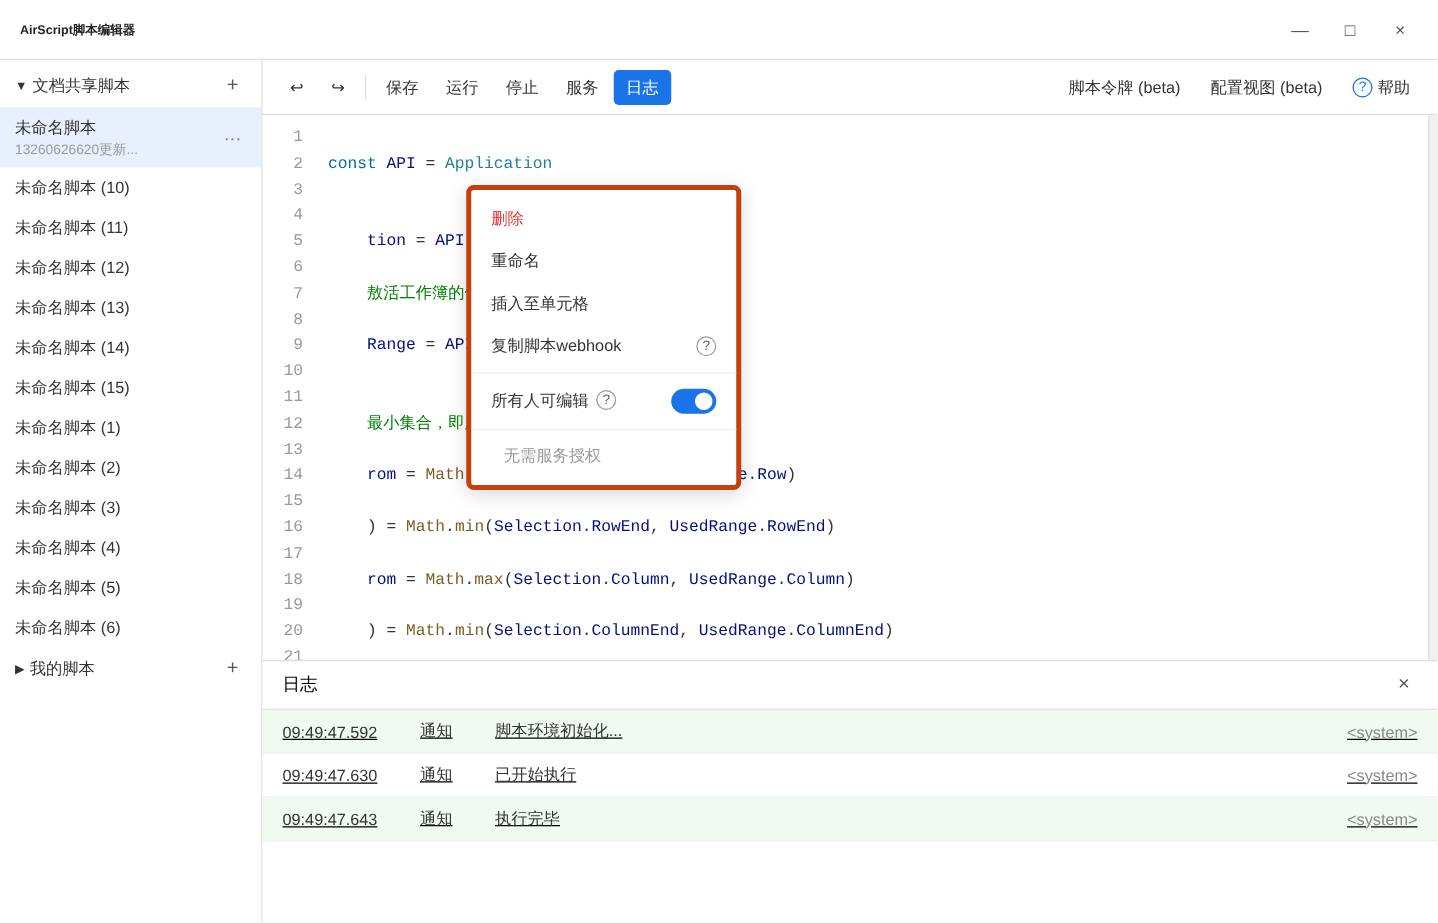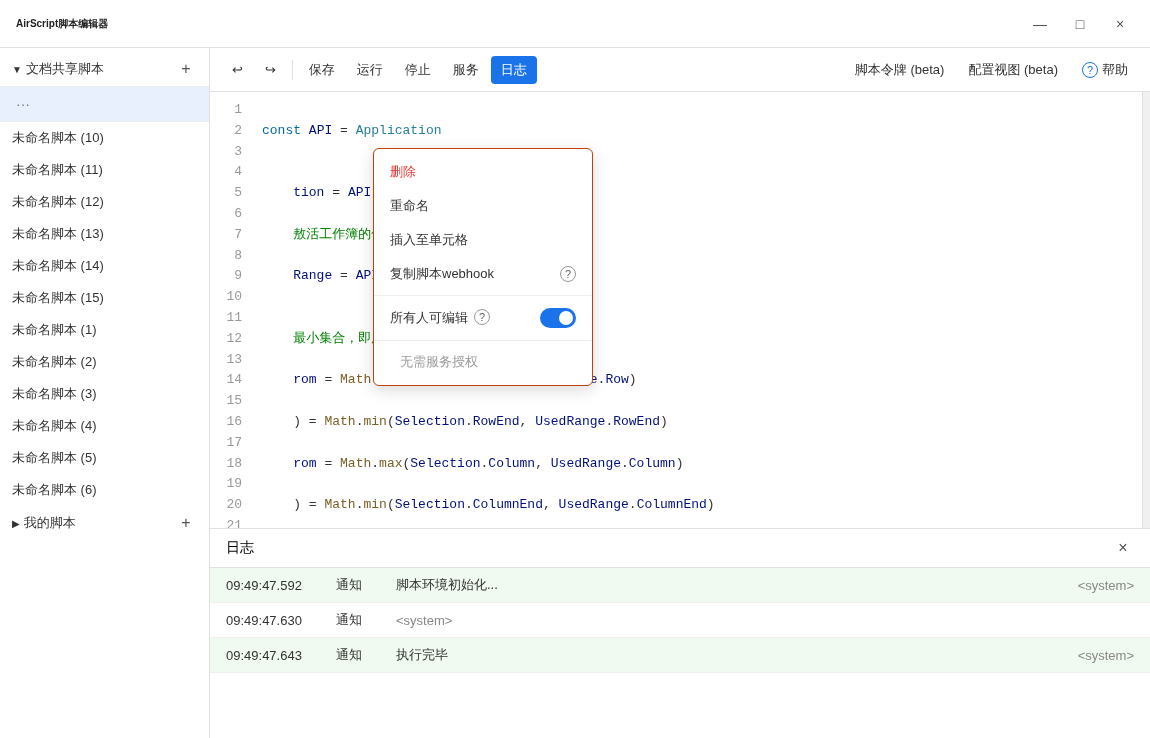--- a/index.html
+++ b/index.html
@@ -175,42 +175,42 @@
       border-bottom: 1px solid #e0e0e0;
       font-size: 14px;
       font-weight: 500;
     }
     #log-close {
       width: 22px; height: 22px;
       display: flex; align-items: center; justify-content: center;
       cursor: pointer; border-radius: 4px; font-size: 16px; color: #555;
     }
 
-    #log-table { flex: 1; overflow-y: auto; }
+    #log-table { flex: 1; overflow-y: auto; text-decoration: underline; }
     .log-row {
       display: flex;
       align-items: center;
       padding: 8px 16px;
       font-size: 13px;
       border-bottom: 1px solid #f0f0f0;
     }
     .log-row.even { background: #f0faf0; }
     .log-time { width: 110px; color: #333; flex-shrink: 0; }
     .log-level { width: 60px; color: #333; flex-shrink: 0; }
     .log-message { flex: 1; color: #333; }
     .log-source { color: #888; flex-shrink: 0; text-align: right; }
 
     
     #context-menu {
       position: absolute;
       left: 163px;
       top: 100px;
       width: 220px;
       background: #fff;
-      border: 1px solid #c2410c;
+      border: 4px solid #c2410c;
       border-radius: 6px;
       box-shadow: 0 4px 16px rgba(0,0,0,0.15);
       z-index: 100;
       padding: 6px 0;
     }
     .menu-item {
       padding: 8px 16px;
       cursor: pointer;
       font-size: 13px;
       color: #333;
@@ -272,20 +272,24 @@
 <div id="main">
 
   <div id="sidebar">
     <div class="sidebar-section-header">
       <span style="font-size:10px;margin-right:4px;">▼</span>
       <span style="flex:1;">文档共享脚本</span>
       <div class="add-btn">+</div>
     </div>
 
     <div class="sidebar-item active">
+      <div class="sidebar-item-content">
+        <div>未命名脚本</div>
+        <div class="sidebar-item-subtitle">13260626620更新...</div>
+      </div>
       <div class="more-btn">···</div>
     </div>
 
     <div class="sidebar-item">
       <span class="item-label">未命名脚本 (10)</span>
     </div>
     <div class="sidebar-item">
       <span class="item-label">未命名脚本 (11)</span>
     </div>
     <div class="sidebar-item">
@@ -413,20 +417,21 @@
         <div id="log-table">
           <div class="log-row even">
             <span class="log-time">09:49:47.592</span>
             <span class="log-level">通知</span>
             <span class="log-message">脚本环境初始化...</span>
             <span class="log-source">&lt;system&gt;</span>
           </div>
           <div class="log-row">
             <span class="log-time">09:49:47.630</span>
             <span class="log-level">通知</span>
+            <span class="log-message">已开始执行</span>
             <span class="log-source">&lt;system&gt;</span>
           </div>
           <div class="log-row even">
             <span class="log-time">09:49:47.643</span>
             <span class="log-level">通知</span>
             <span class="log-message">执行完毕</span>
             <span class="log-source">&lt;system&gt;</span>
           </div>
         </div>
       </div>

